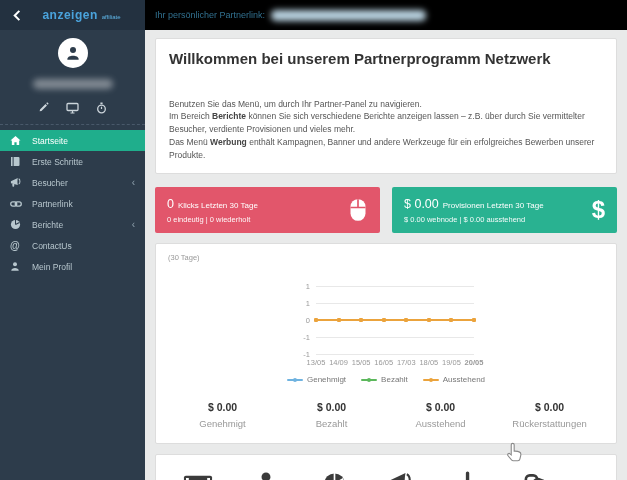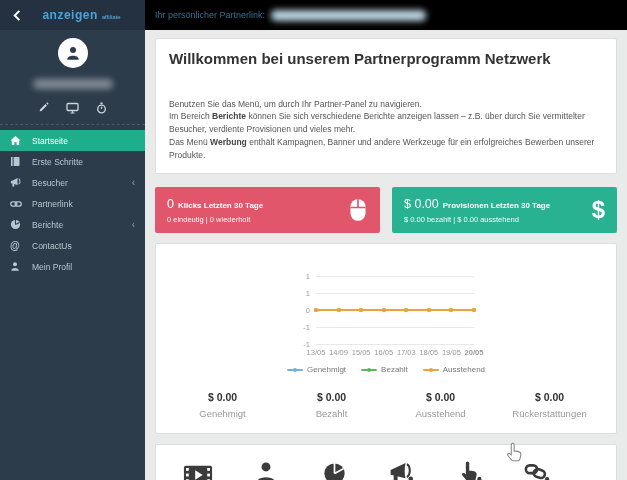--- a/index.html
+++ b/index.html
@@ -38,21 +38,21 @@
   .welcome b{color:#444;}
 
   
   .stat-row{display:flex;gap:12px;margin-top:13px;}
   .stat-card{flex:1;height:46px;border-radius:2px;color:#fff;display:flex;align-items:center;padding:0 12px;box-sizing:border-box;}
   .stat-card.red{background:#e2566b;}
   .stat-card.green{background:#29b291;}
   .stat-txt{flex:1;}
   .stat-line1{display:flex;align-items:baseline;gap:4px;}
   .stat-big{font-size:12.5px;}
-  .stat-title{font-size:8px;font-weight:bold;}
+  .stat-title{font-size:8px;}
   .stat-sub{font-size:7.5px;margin-top:4px;opacity:0.95;}
   .stat-ico{display:flex;align-items:center;}
   .dollar-glyph{font-size:24px;font-weight:bold;}
 
   
   .chart-card{margin-top:10px;padding:8px 12px 14px;}
   .chart-title{font-size:10px;font-weight:bold;color:#333;}
   .chart-sub{font-size:7.5px;color:#999;margin-top:1px;}
   .chart-area{width:180px;margin:24px auto 0;}
   .plot{position:relative;height:68px;margin-left:20px;width:158px;}
@@ -224,27 +224,28 @@
                 <path d="M12 2v10M3 12h18" stroke="#e2566b" stroke-width="2" fill="none"></path>
               </svg>
           </span>
         </div>
         <div class="stat-card green">
           <div class="stat-txt">
             <div class="stat-line1">
                 <span class="stat-big">$ 0.00</span>
                 <span class="stat-title">Provisionen Letzten 30 Tage</span>
               </div>
-            <div class="stat-sub">$ 0.00 bezahlt | $ 0.00 ausstehend</div>
+            <div class="stat-sub">$ 0.00 webnode | $ 0.00 ausstehend</div>
           </div>
           <span class="stat-ico dollar-glyph">$</span>
         </div>
       </div>
 
       <div class="card chart-card">
+        <div class="chart-sub">(30 Tage)</div>
 
         <div class="chart-area">
           <div class="plot">
               <div class="gridline" style="top: 0%;"></div>
               <div class="ytick" style="top: 0%;">1</div>
               <div class="gridline" style="top: 25%;"></div>
               <div class="ytick" style="top: 25%;">1</div>
               <div class="gridline" style="top: 50%;"></div>
               <div class="ytick" style="top: 50%;">0</div>
               <div class="gridline" style="top: 75%;"></div>

